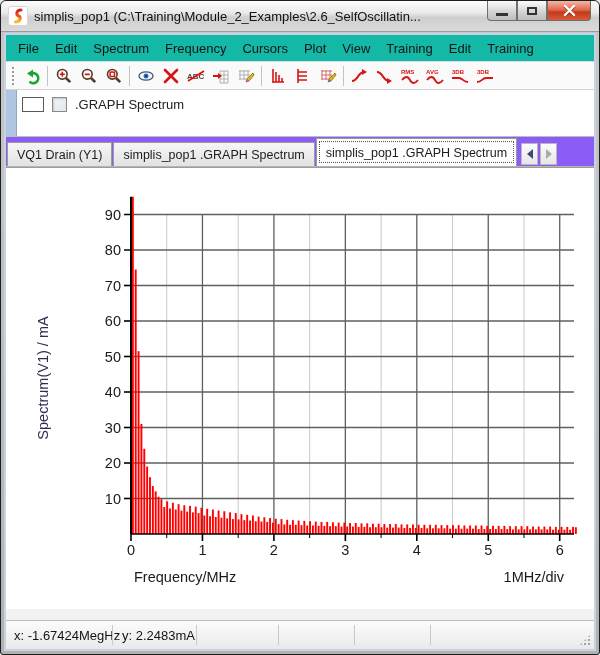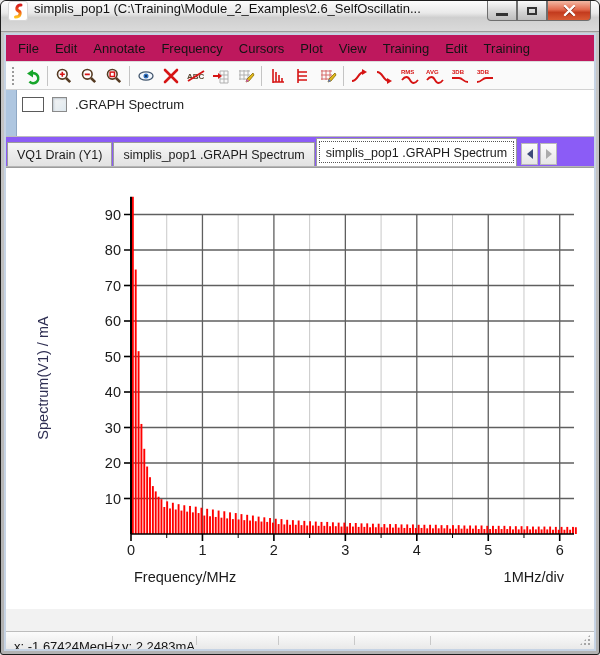--- a/index.html
+++ b/index.html
@@ -1,38 +1,38 @@
 <!DOCTYPE html>
 <html><head>
 <meta charset="utf-8">
 <style>
   html,body{margin:0;padding:0;background:#e8e8e8;font-family:"Liberation Sans",sans-serif;}
   *{box-sizing:border-box;}
   .window{position:relative;width:600px;height:655px;border:1px solid #1d1d1d;border-radius:6px 6px 3px 3px;
           background:linear-gradient(180deg,#c9c9c9,#b2b2b2);overflow:hidden;}
   
-  .titlebar{position:relative;height:31px;display:flex;
+  .titlebar{position:relative;height:31px;display:flex;align-items:center;
             background:linear-gradient(180deg,#fdfdfd 0%,#e9e9e9 40%,#cfcfcf 55%,#dadada 100%);
             border-bottom:1px solid #9a9a9a;border-radius:5px 5px 0 0;padding-left:7px;}
   .applogo{width:20px;height:20px;background:#fff;border:1px solid #d8d8d8;border-radius:3px;
            display:flex;align-items:center;justify-content:center;margin-right:6px;}
   .title-text{font-size:13px;color:#111;white-space:nowrap;overflow:hidden;flex:1;}
   .capbtns{display:flex;margin-left:6px;margin-right:8px;align-self:flex-start;}
   .capbtn{width:30px;height:20px;border:1px solid #6e6e6e;border-top:none;
           background:linear-gradient(180deg,#fbfbfb,#d2d2d2 60%,#bdbdbd);
           display:flex;align-items:center;justify-content:center;}
   .capbtn.min{border-radius:0 0 0 4px;}
   .capbtn.close{width:44px;border-radius:0 0 4px 0;
           background:linear-gradient(180deg,#f3b8a4 0%,#e36a4e 45%,#c33b1e 60%,#d95b34 100%);}
   .minbar{width:12px;height:3px;background:#333;margin-top:8px;}
   .maxbox{width:10px;height:8px;border:2px solid #333;background:transparent;}
   
   .client{position:absolute;left:3px;right:3px;top:32px;bottom:3px;background:#f2f2f2;
           border:2px solid #c6d3e4;overflow:hidden;}
-  .menubar{height:27px;background:#be185d;border-bottom:1px solid #dcdcdc;display:flex;align-items:center;padding-left:4px;}
+  .menubar{height:27px;background:#14b8a6;border-bottom:1px solid #dcdcdc;display:flex;align-items:center;padding-left:4px;}
   .menu-item{font-size:13px;color:#141414;padding:3px 8px;cursor:default;}
   .toolbar{height:28px;background:#fafafa;border-bottom:1px solid #d2d2d2;display:flex;align-items:center;padding-left:2px;}
   .grip{width:5px;height:20px;margin:0 3px;background-image:radial-gradient(circle,#9a9a9a 1px,transparent 1.2px);
         background-size:4px 4px;}
   .tbtn{width:25px;height:24px;display:flex;align-items:center;justify-content:center;border:1px solid transparent;border-radius:2px;}
   .tsep{width:1px;height:20px;background:#c4c4c4;margin:0 3px;}
   
   .legendbar{position:relative;height:47px;background:#ffffff;border-bottom:1px solid #bdbdbd;}
   .axis-strip{position:absolute;left:0;top:0;bottom:0;width:11px;background:#aec6e0;border-right:1px solid #8fa8c4;}
   .legend-row{position:absolute;left:16px;top:7px;display:flex;align-items:center;gap:8px;}
@@ -46,21 +46,21 @@
   .tab.active{height:28px;background:#ffffff;outline:1px dotted #555;outline-offset:-4px;font-size:12.5px;}
   .tabnav{display:flex;align-items:center;height:24px;margin-left:3px;gap:2px;}
   .navbtn{width:17px;height:22px;border:1px solid #b9b9b9;background:linear-gradient(180deg,#fcfcfc,#e6e6e6);
           display:flex;align-items:center;justify-content:center;}
   .tri-left{width:0;height:0;border:5px solid transparent;border-right:6px solid #3c4a78;border-left:none;}
   .tri-right{width:0;height:0;border:5px solid transparent;border-left:6px solid #ababab;border-right:none;}
   
   .plotpanel{position:relative;height:442px;margin:0;background:#ffffff;border-top:1px solid #9c9c9c;}
   .plotpanel svg{position:absolute;left:0;top:0;}
   
-  .statusbar{position:absolute;left:0;right:0;bottom:0;height:18px;background:linear-gradient(180deg,#fcfcfc,#e9e9e9);
+  .statusbar{position:absolute;left:0;right:0;bottom:0;height:29px;background:linear-gradient(180deg,#fcfcfc,#e9e9e9);
              border-top:1px solid #bdbdbd;}
   .status-text{position:absolute;top:7px;font-size:13px;color:#141414;white-space:nowrap;}
   .ssep{position:absolute;top:4px;bottom:4px;width:1px;background:#c9c9c9;}
   .gripdots{position:absolute;right:3px;bottom:3px;width:12px;height:12px;
             background-image:radial-gradient(circle,#a5a5a5 1.2px,transparent 1.4px);background-size:4px 4px;
             background-position:bottom right;clip-path:polygon(100% 0,100% 100%,0 100%);}
 </style>
 </head>
 <body>
 
@@ -93,21 +93,21 @@
         </svg>
       </div>
     </div>
   </div>
 
   <div class="client">
 
     <div class="menubar">
       <span class="menu-item">File</span>
       <span class="menu-item">Edit</span>
-      <span class="menu-item">Annotate</span>
+      <span class="menu-item">Spectrum</span>
       <span class="menu-item">Frequency</span>
       <span class="menu-item">Cursors</span>
       <span class="menu-item">Plot</span>
       <span class="menu-item">View</span>
       <span class="menu-item">Training</span>
       <span class="menu-item">Edit</span>
       <span class="menu-item">Training</span>
     </div>
 
     <div class="toolbar">

